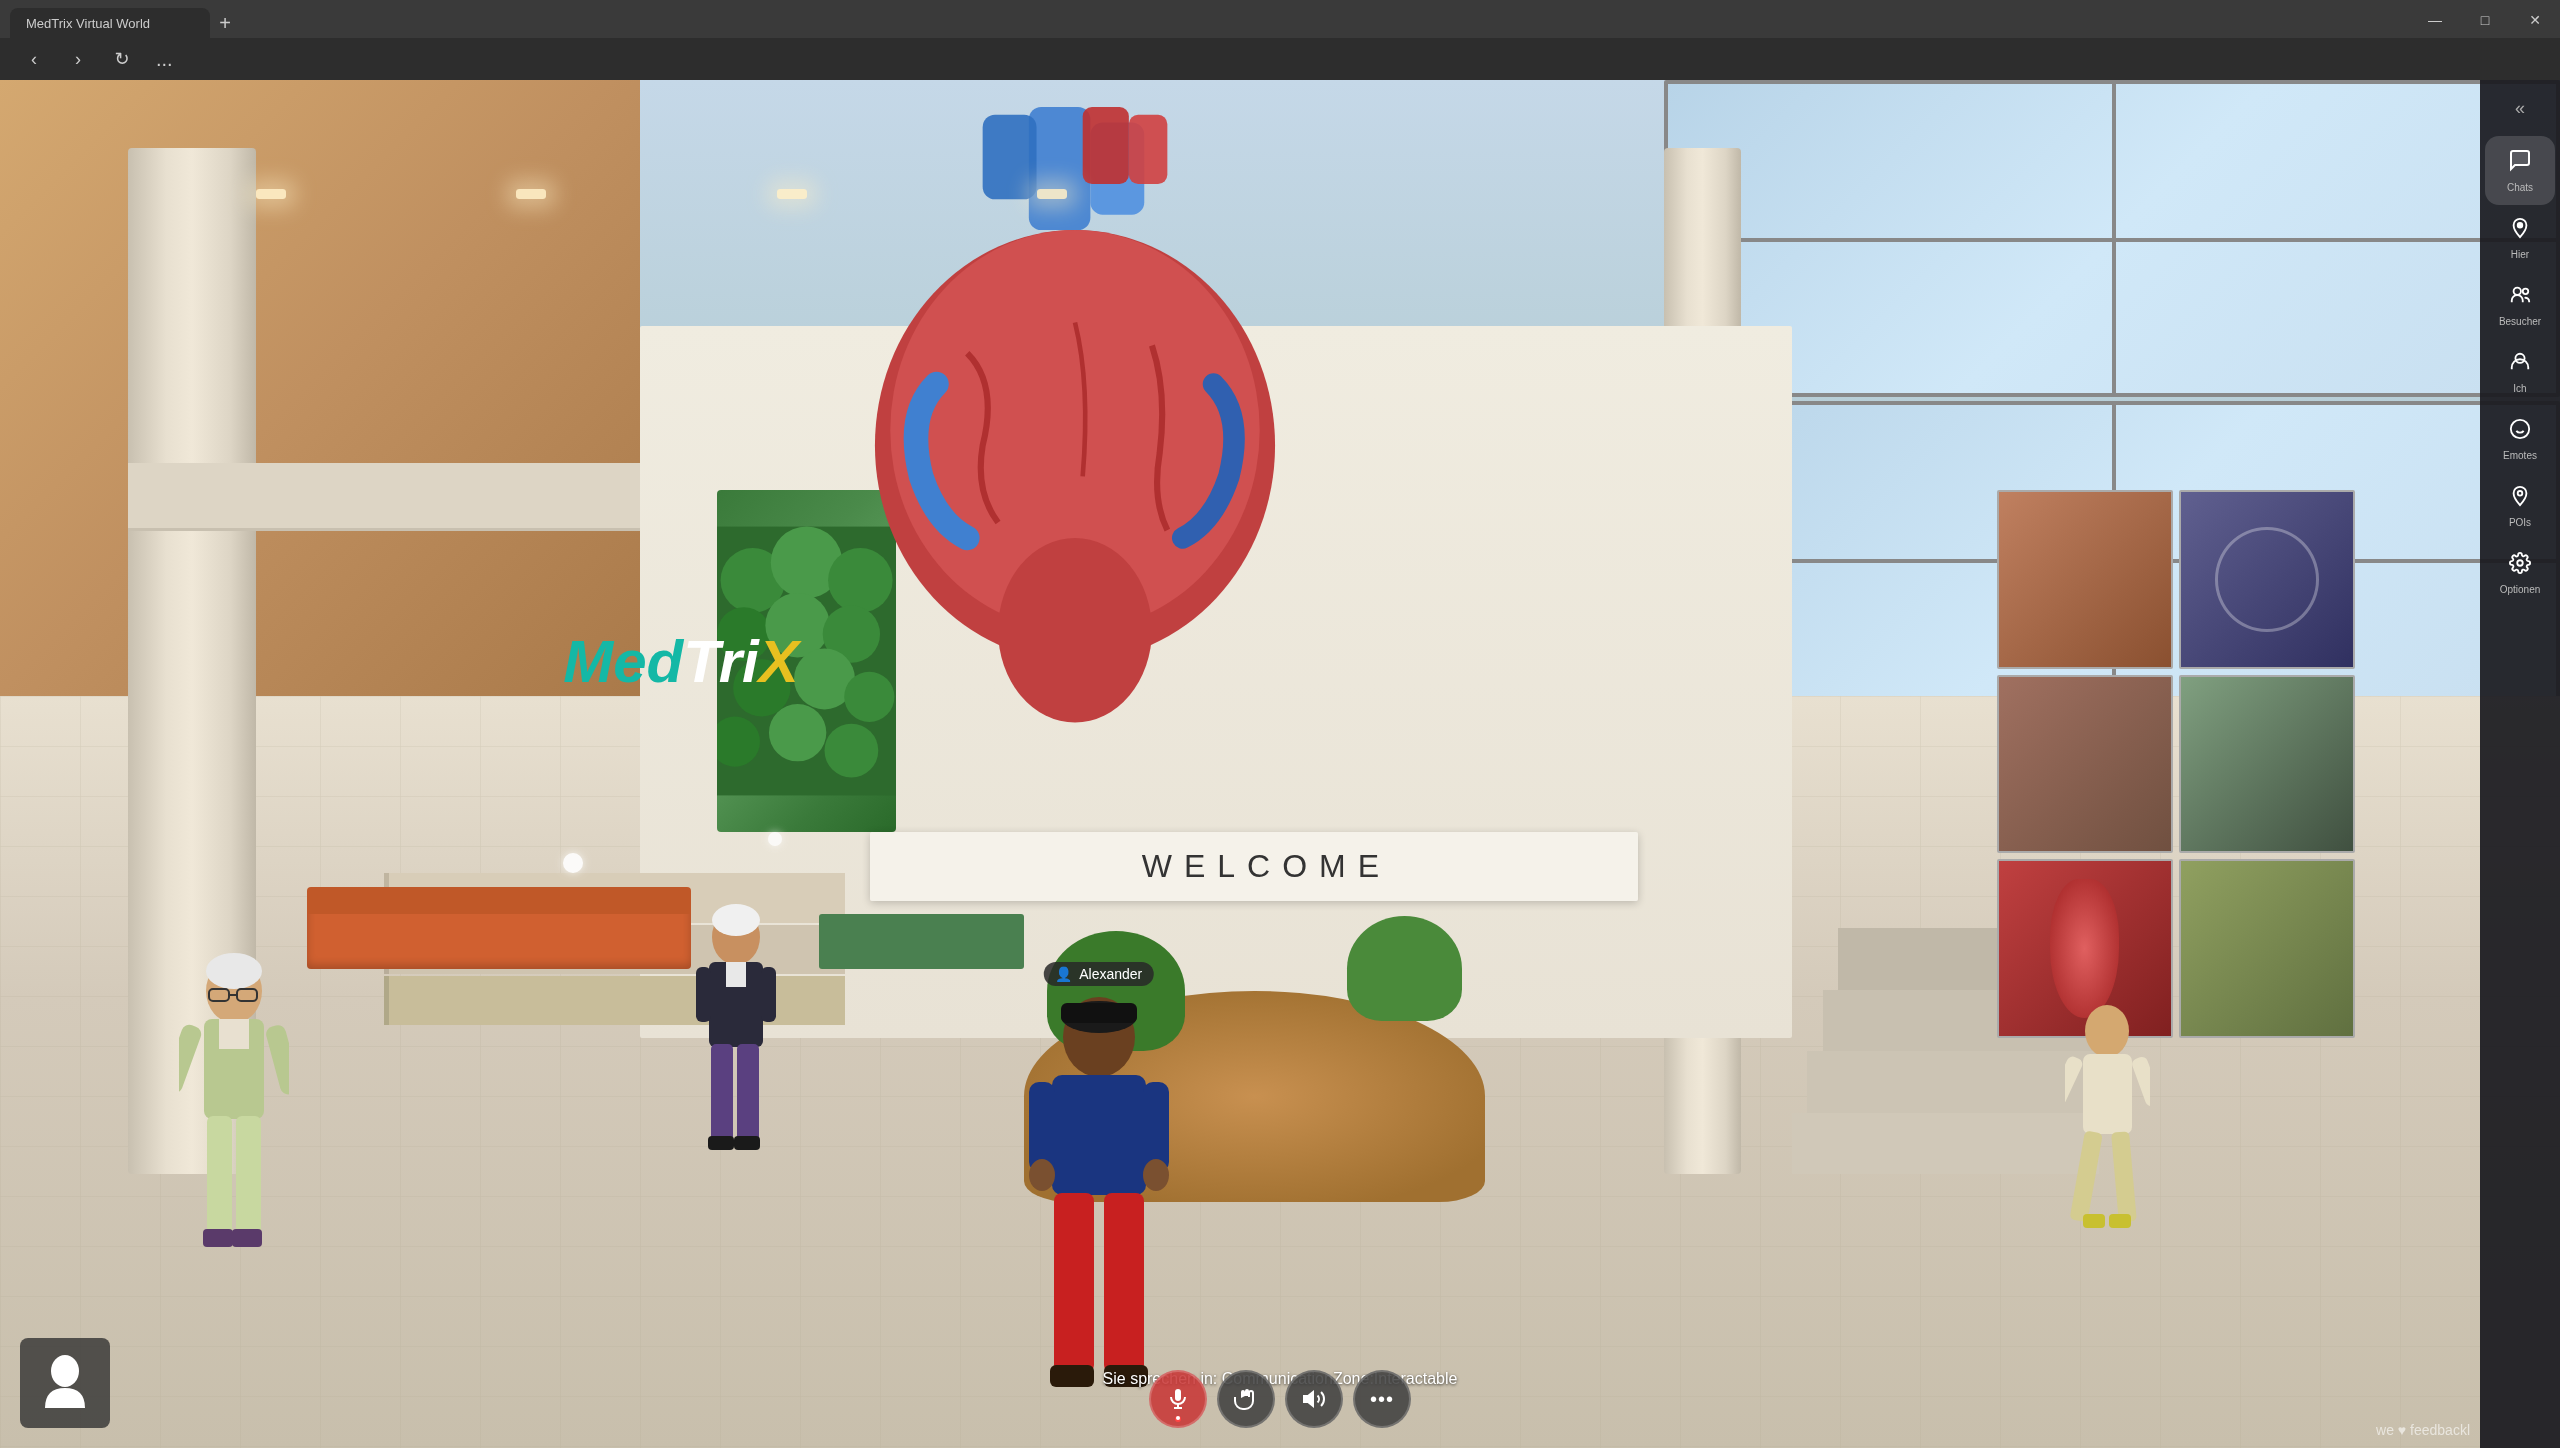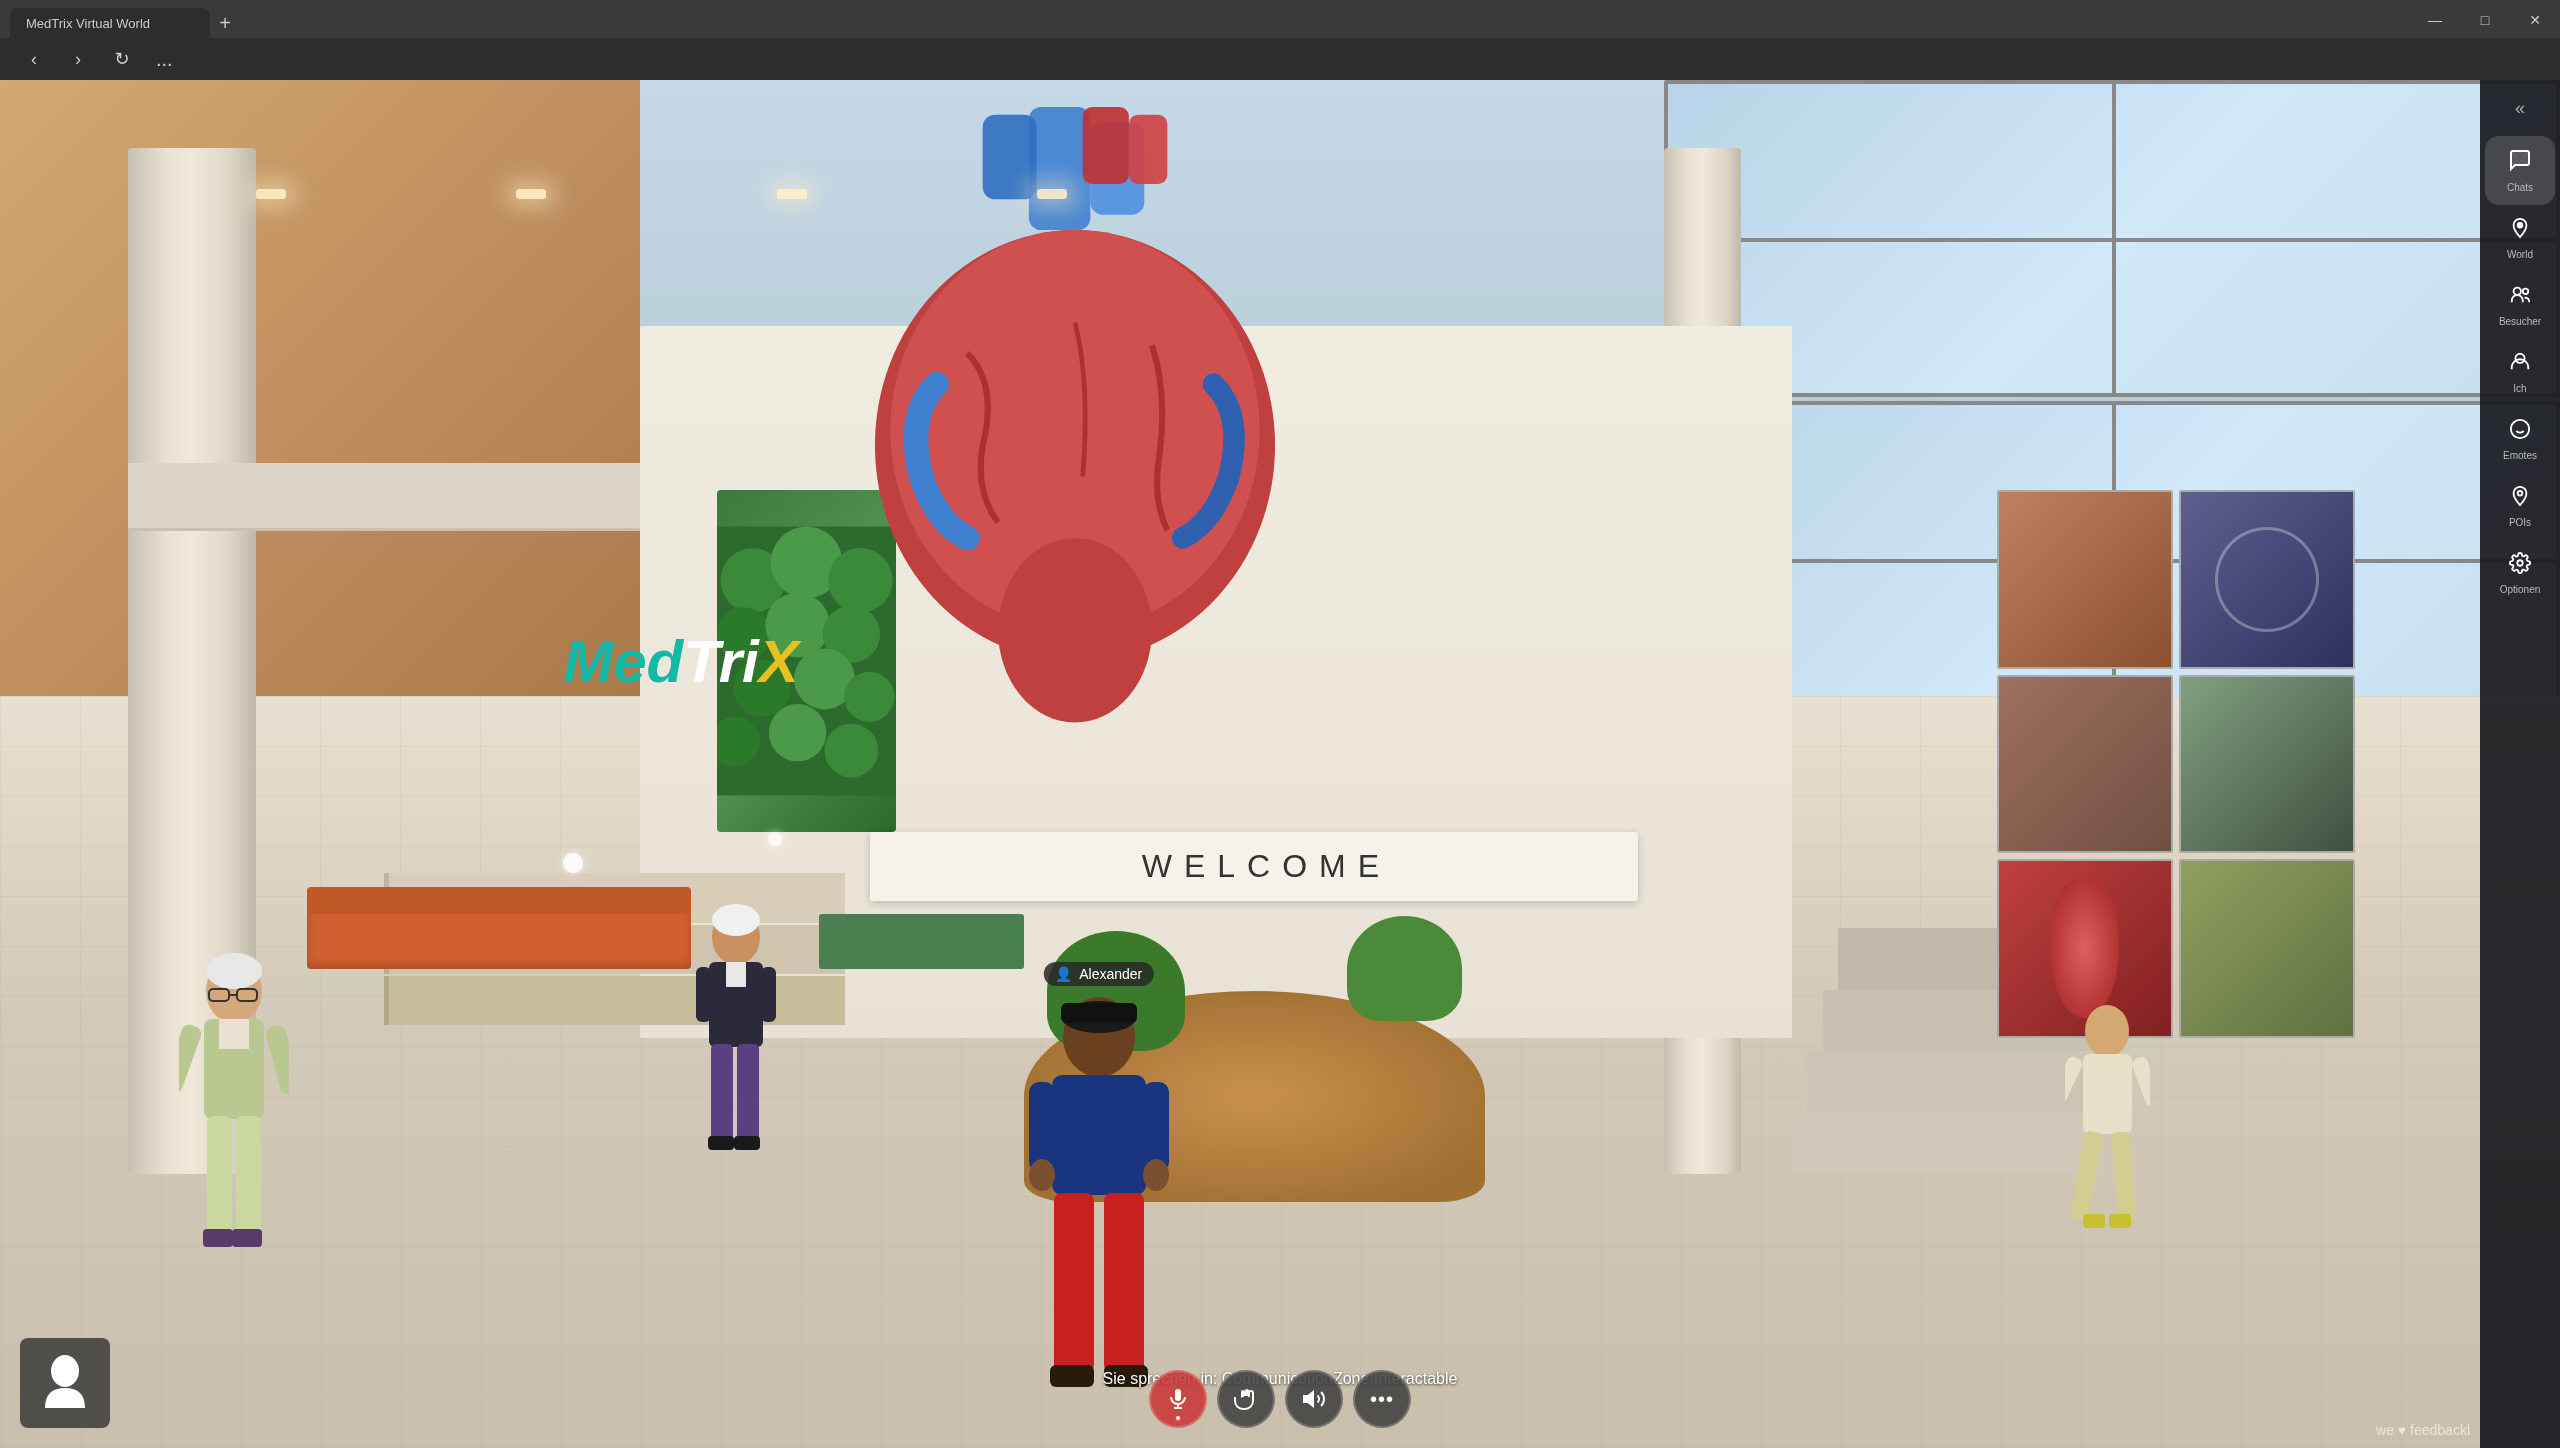--- a/index.html
+++ b/index.html
@@ -844,21 +844,21 @@
       <span class="sidebar-label">Chats</span>
     </div>
 
     <div class="sidebar-item">
       <span class="sidebar-icon">
         <svg width="22" height="22" viewBox="0 0 24 24" fill="none" stroke="white" stroke-width="2">
           <path d="M12 2C8.13 2 5 5.13 5 9c0 5.25 7 13 7 13s7-7.75 7-13c0-3.87-3.13-7-7-7z"></path>
           <circle cx="12" cy="9" r="2.5" fill="white"></circle>
         </svg>
       </span>
-      <span class="sidebar-label">World</span>
+      <span class="sidebar-label">Hier</span>
     </div>
 
     <div class="sidebar-item">
       <span class="sidebar-icon">
         <svg width="24" height="22" viewBox="0 0 24 24" fill="none" stroke="white" stroke-width="2">
           <circle cx="9" cy="8" r="4"></circle>
           <path d="M3 20v-2a6 6 0 0 1 12 0v2"></path>
           <circle cx="18" cy="8" r="3"></circle>
           <path d="M22 20v-1a4 4 0 0 0-5-3.87"></path>
         </svg>

